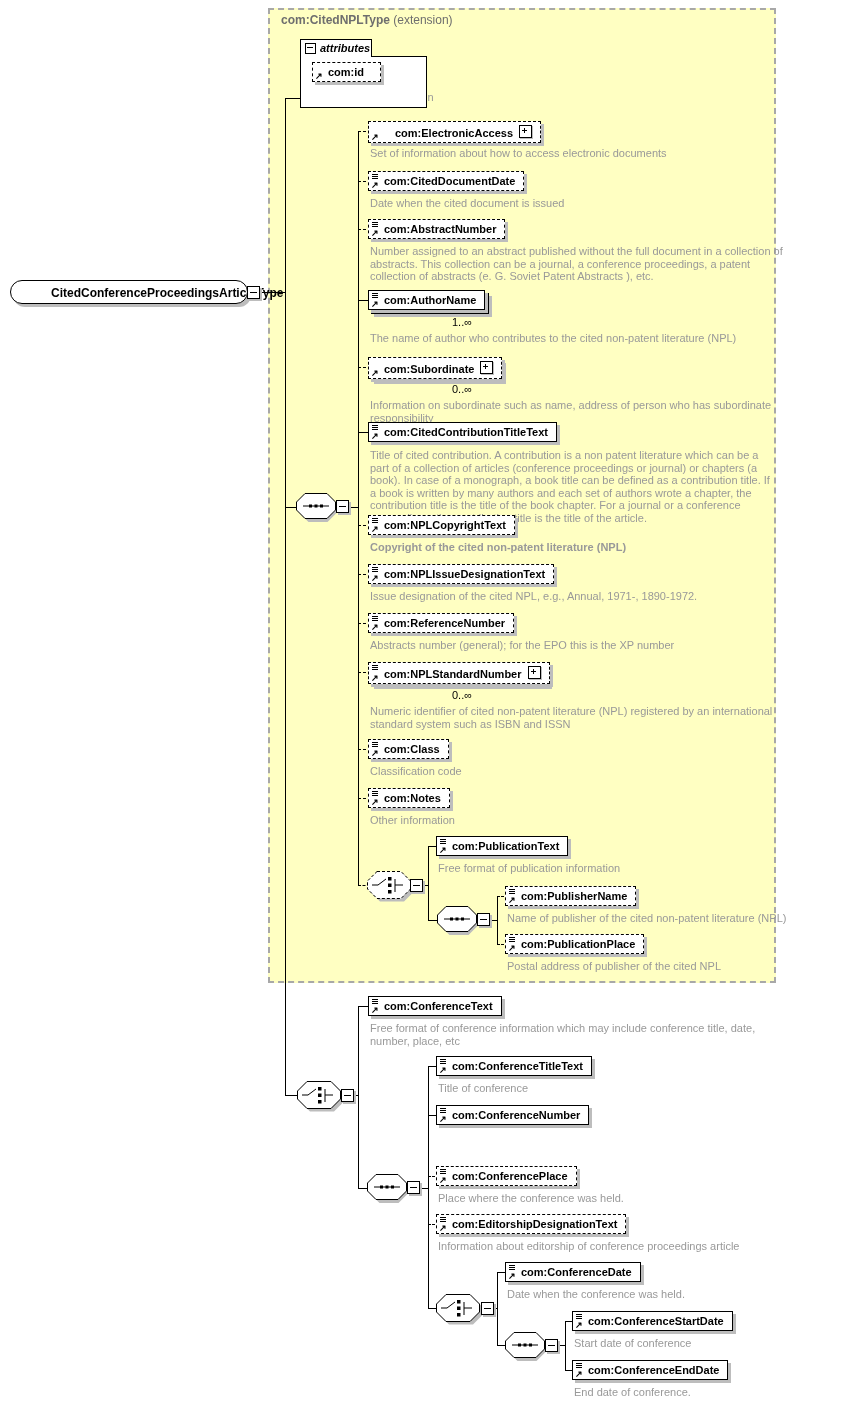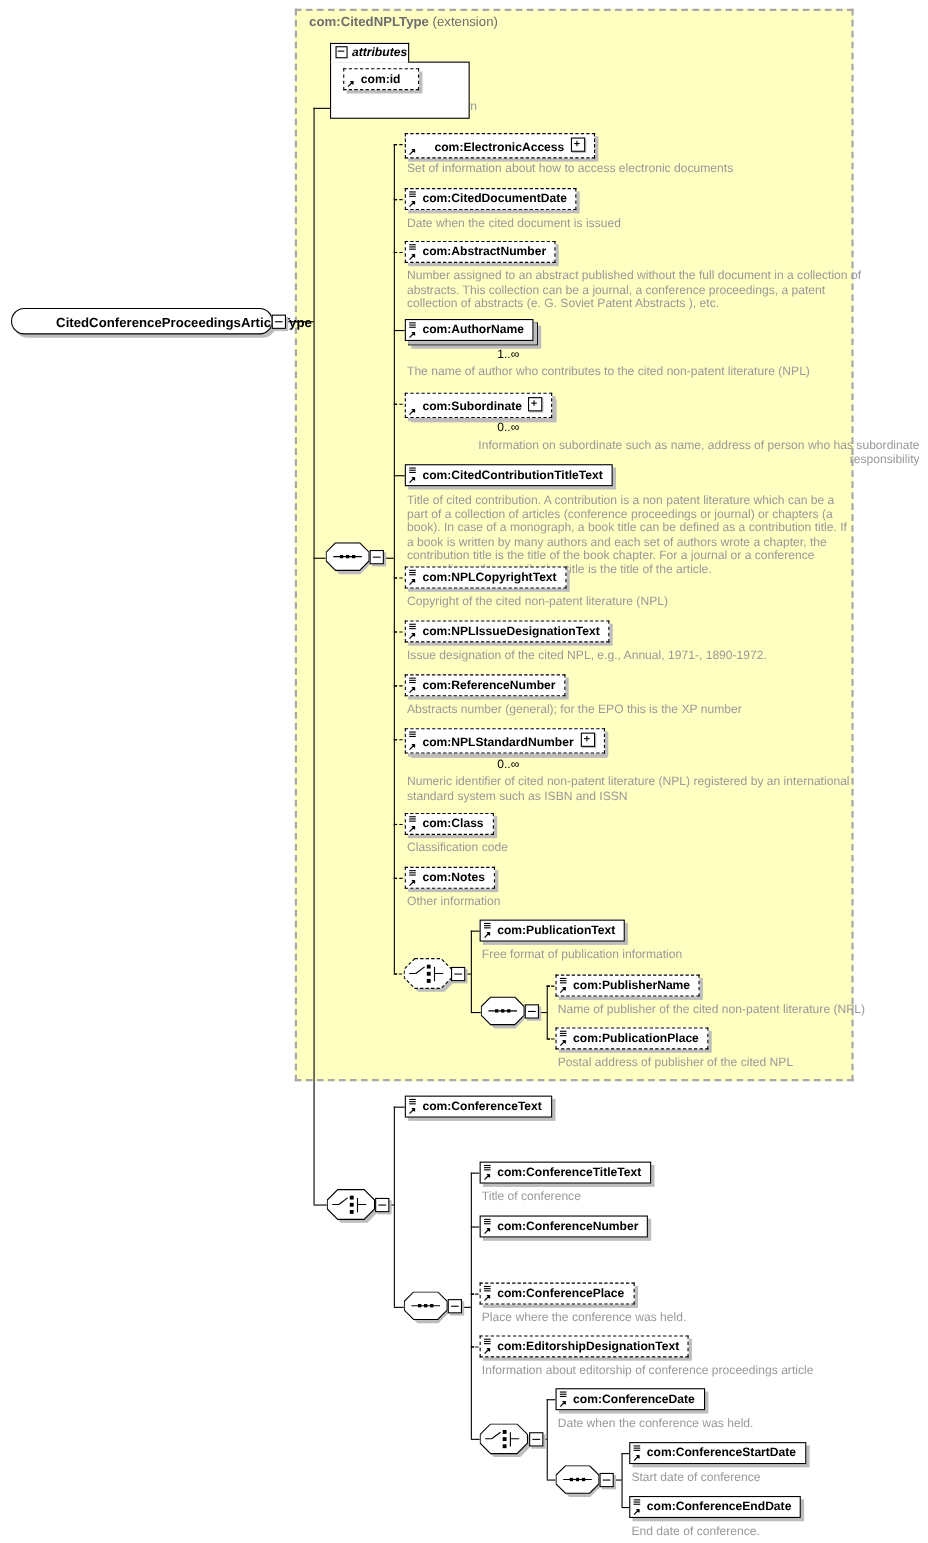--- a/index.html
+++ b/index.html
@@ -177,35 +177,35 @@
   </div>
   <div class="occ" style="left:452px;top:316px;">1..∞</div>
   <div class="desc" style="left:370px;top:332px;">The name of author who contributes to the cited non-patent literature (NPL)</div>
 
   <div class="backbox opt" style="left:371px;top:360px;width:130px;height:19px;"></div>
   <div class="ebox opt" style="left:368px;top:357px;">
     <span class="ricon"></span>
     <span>com:Subordinate</span><span class="plusbox"></span>
   </div>
   <div class="occ" style="left:452px;top:383px;">0..∞</div>
-  <div class="desc" style="left:370px;top:399px;text-align:right;">Information on subordinate such as name, address of person who has subordinate responsibility</div>
+  <div class="desc" style="left:370px;top:399px;">Information on subordinate such as name, address of person who has subordinate responsibility</div>
 
   <div class="ebox" style="left:368px;top:422px;">
     <span class="ticon"></span>
     <span class="ricon"></span>
     <span>com:CitedContributionTitleText</span>
   </div>
   <div class="desc" style="left:370px;top:449px;width:402px;">Title of cited contribution. A contribution is a non patent literature which can be a part of a collection of articles (conference proceedings or journal) or chapters (a book). In case of a monograph, a book title can be defined as a contribution title. If a book is written by many authors and each set of authors wrote a chapter, the contribution title is the title of the book chapter. For a journal or a conference proceedings, the contribution title is the title of the article.</div>
 
   <div class="ebox opt" style="left:368px;top:515px;">
     <span class="ticon"></span>
     <span class="ricon"></span>
     <span>com:NPLCopyrightText</span>
   </div>
-  <div class="desc" style="left:370px;top:541px;">Copyright of the cited non-patent literature (NPL)</div>
+  <div class="desc" style="left:370px;top:541px;font-weight:bold;">Copyright of the cited non-patent literature (NPL)</div>
 
   <div class="ebox opt" style="left:368px;top:564px;">
     <span class="ticon"></span>
     <span class="ricon"></span>
     <span>com:NPLIssueDesignationText</span>
   </div>
   <div class="desc" style="left:370px;top:590px;">Issue designation of the cited NPL, e.g., Annual, 1971-, 1890-1972.</div>
 
   <div class="ebox opt" style="left:368px;top:613px;">
     <span class="ticon"></span>
@@ -298,20 +298,21 @@
         <line x1="28" y1="14" x2="36" y2="14" stroke="#000"></line>
     </svg>
   </div>
   <div class="minusbox" style="left:341px;top:1089px;"></div>
 
   <div class="ebox" style="left:368px;top:996px;">
     <span class="ticon"></span>
     <span class="ricon"></span>
     <span>com:ConferenceText</span>
   </div>
+  <div class="desc" style="left:370px;top:1022px;width:400px;">Free format of conference information which may include conference title, date, number, place, etc</div>
 
   <div class="comp" style="left:367px;top:1174px;">
     <svg width="45" height="31" xmlns="http://www.w3.org/2000/svg">
       <path d="M12,3.5 L31,3.5 L42.5,12 L42.5,17 L31,28.5 L12,28.5 L3.5,20 L3.5,12 Z" transform="translate(0.5,0.5)" fill="#bdbdbd" stroke="none"></path>
       <path d="M9,0.5 L31,0.5 L39.5,9 L39.5,17 L31,25.5 L9,25.5 L0.5,17 L0.5,9 Z" fill="#fff" stroke="#000"></path>
       <line x1="7" y1="13" x2="33" y2="13" stroke="#000"></line>
       <rect x="13" y="11.5" width="3" height="3" fill="#000"></rect>
         <rect x="18.5" y="11.5" width="3" height="3" fill="#000"></rect>
         <rect x="24" y="11.5" width="3" height="3" fill="#000"></rect>
     </svg>

